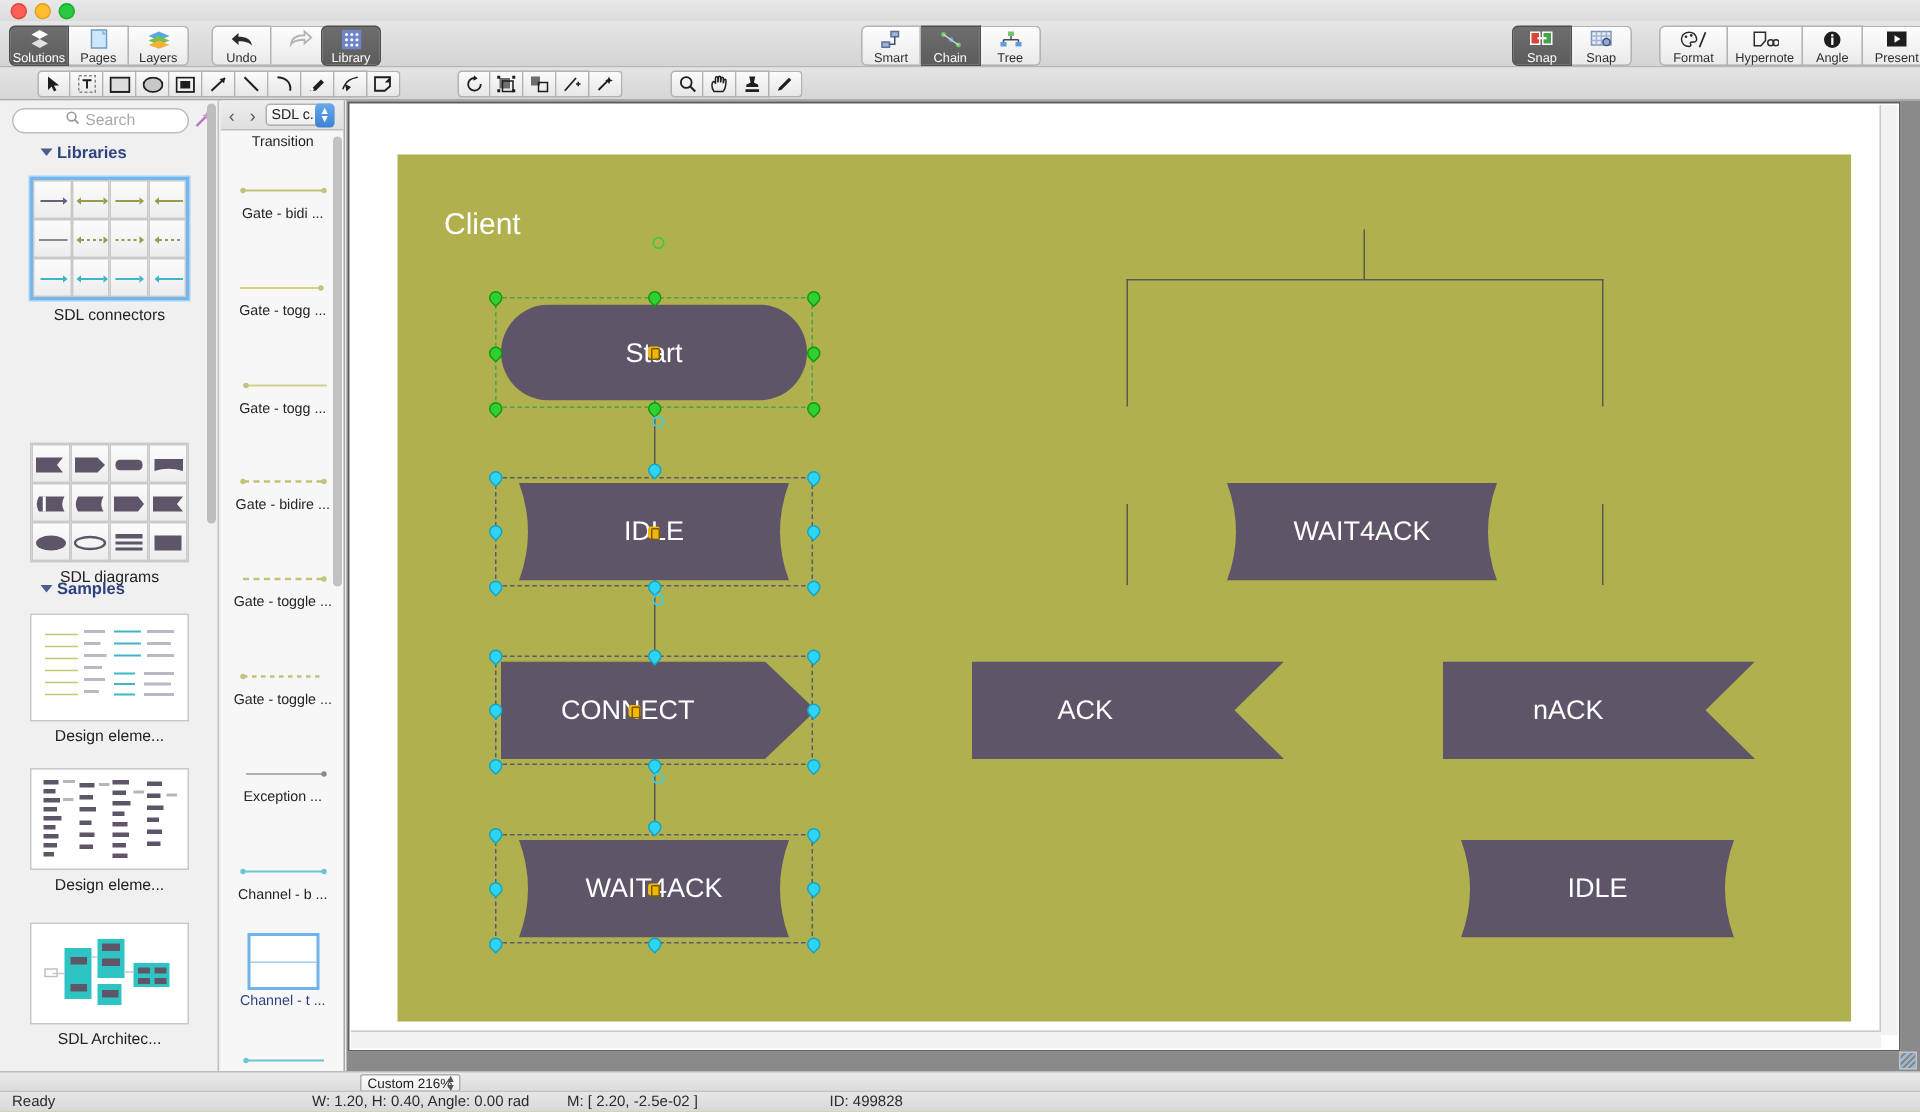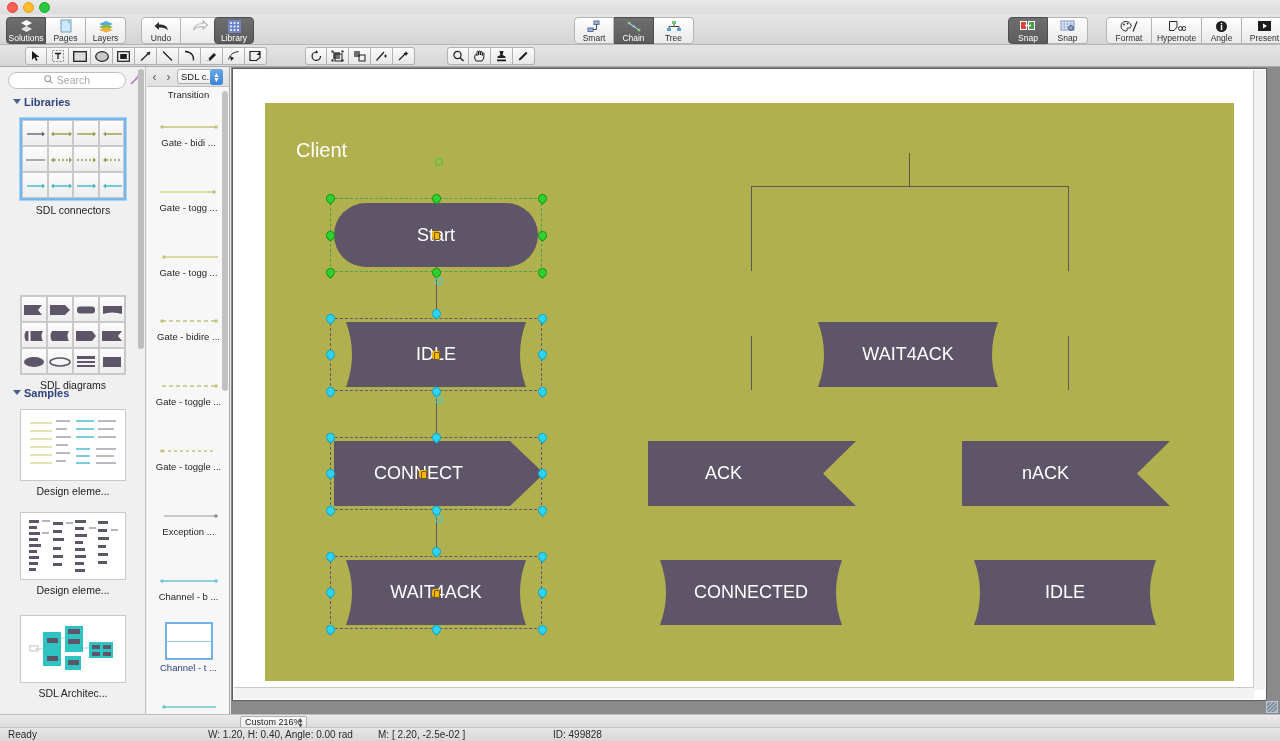--- a/index.html
+++ b/index.html
@@ -77,21 +77,21 @@
     background:#f0f0f0; border-right:1px solid #c2c2c2; overflow:hidden;
   }
   #searchrow{ position:absolute; left:0; top:0; width:146px; height:26px; display:flex; align-items:center;}
   #searchbox{
     margin-left:8px; width:118px; height:17px; border-radius:9px;
     background:#fff; border:1px solid #bdbdbd;
     display:flex; align-items:center; justify-content:center; gap:4px;
   }
   #searchbox .ph{ color:#a8a8a8; font-size:10.5px; }
   #magicwand{ margin-left:3px; }
-  .secthead{ display:flex; align-items:center; gap:3px; padding:0 0 0 13px; height:17px;}
+  .secthead{ display:flex; align-items:center; gap:3px; padding:0 0 0 27px; height:17px;}
   .secthead .tri{ width:0;height:0;border-left:4px solid transparent;border-right:4px solid transparent;border-top:5px solid #4a5f8e;}
   .secthead .stxt{ font-size:11px; font-weight:bold; color:#2f4280;}
   .libitem{ width:146px; display:flex; flex-direction:column; align-items:center; }
   .libthumb{ width:106px; background:#fff; border:1px solid #c8c8c8; }
   .libthumb.sel{ border:2px solid #76b6ee; box-shadow:0 0 0 1px #a7d3f3;}
   .libcap{ font-size:10.5px; color:#222; margin-top:4px; text-align:center;}
   .grid4{ display:grid; grid-template-columns:repeat(4,1fr); }
   .gcell{ border:1px solid #c9c9c9; background:linear-gradient(#fcfcfc,#ededed); height:26px; position:relative;}
   .gcell svg{ position:absolute; left:0; top:0;}
   #sbscroll{ position:absolute; right:1px; top:2px; width:6px; height:280px; border-radius:3px; background:#bdbdbd;}
@@ -1032,26 +1032,20 @@
         <span class="lbl" style="justify-content:flex-start;padding-left:60px;">nACK</span>
       </div>
 
       <div class="shape" style="left:383px;top:338px;width:208px;height:65px;">
         <svg width="208" height="65" style="position:absolute;left:0;top:0;">
             <path d="M0 0 H208 L175 32.5 L208 65 H0 Z" fill="#5e5668"></path>
           </svg>
         <span class="lbl" style="justify-content:flex-start;padding-left:57px;">ACK</span>
       </div>
 
-      <div class="shape" style="left:383px;top:457px;width:206px;height:65px;">
-        <svg width="206" height="65" style="position:absolute;left:0;top:0;">
-            <path d="M12 0 H194 Q182 32.5 194 65 H12 Q24 32.5 12 0 Z" fill="#5e5668"></path>
-          </svg>
-        <span class="lbl">CONNECTED</span>
-      </div>
 
       <div class="shape" style="left:697px;top:457px;width:206px;height:65px;">
         <svg width="206" height="65" style="position:absolute;left:0;top:0;">
             <path d="M12 0 H194 Q182 32.5 194 65 H12 Q24 32.5 12 0 Z" fill="#5e5668"></path>
           </svg>
         <span class="lbl">IDLE</span>
       </div>
 
     </div>
     <div id="vscroll"></div>

